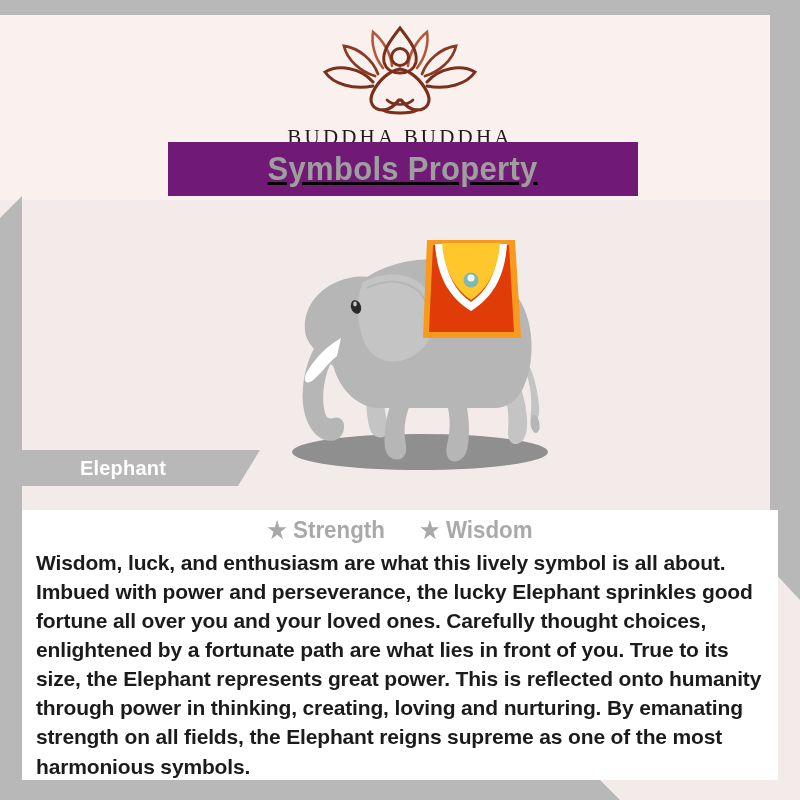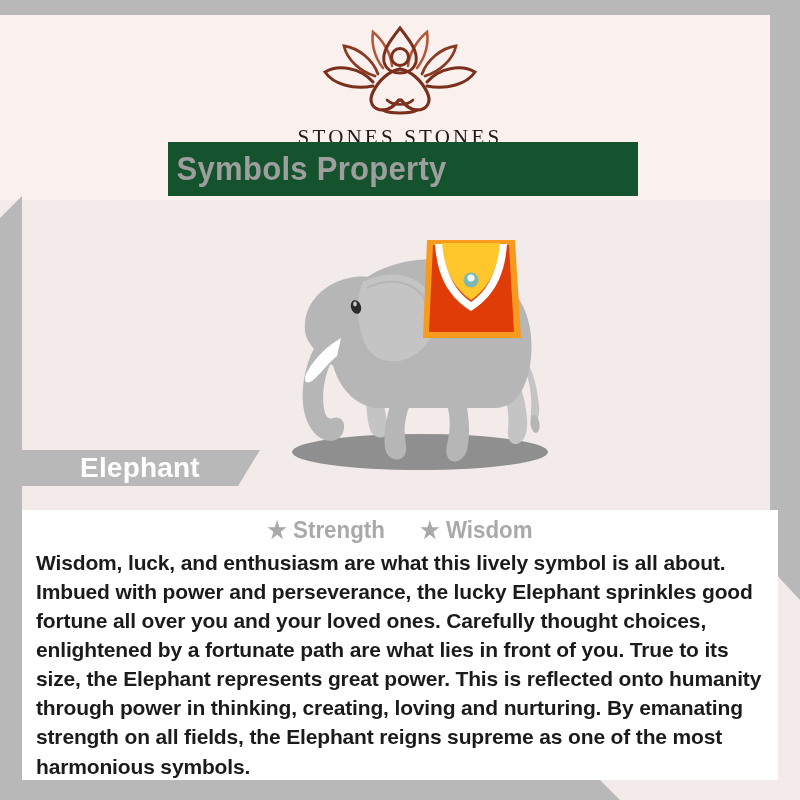--- a/index.html
+++ b/index.html
@@ -78,24 +78,25 @@
     font-weight: 400;
     letter-spacing: 3.2px;
     color: #1f1b1a;
   }
 
   
   .title-band {
     position: absolute;
     left: 168px; top: 142px;
     width: 470px; height: 54px;
-    background: #14532d;
-    display: flex;
-    align-items: center;
-    justify-content: flex-start;
+    background: #701a75;
+    display: flex;
+    align-items: center;
+    justify-content: center;
+    text-decoration: underline;
   }
   .title-band .title-text {
     font-size: 33px;
     font-weight: bold;
     color: #9e9e9e;
     letter-spacing: 0.3px;
     transform: scaleX(0.94);
   }
 
   
@@ -113,21 +114,21 @@
     left: 22px; top: 450px;
     width: 238px; height: 36px;
     background: #b9b8b8;
     clip-path: polygon(0 0, 100% 0, calc(100% - 22px) 100%, 0 100%);
     display: flex;
     align-items: center;
   }
   .ribbon .ribbon-label {
     margin-left: 58px;
     color: #ffffff;
-    font-size: 28px;
+    font-size: 20px;
     font-weight: bold;
     letter-spacing: 0.2px;
   }
 
   
   .text-panel {
     position: absolute;
     left: 22px; top: 510px;
     width: 756px;
     height: 270px;
@@ -199,21 +200,21 @@
           <circle cx="85" cy="33" r="8.5" stroke-width="3"></circle>
 
           <path d="M85 45 C 74 47, 64 56, 58 68 C 53 78, 58 86, 68 86 C 76 86, 80 80, 84 76" stroke-width="3.2"></path>
           <path d="M85 45 C 96 47, 106 56, 112 68 C 117 78, 112 86, 102 86 C 94 86, 90 80, 86 76" stroke-width="3.2"></path>
 
           <path d="M68 86 C 74 90, 96 90, 102 86" stroke-width="3.2"></path>
           <path d="M72 76 C 78 82, 92 82, 98 76" stroke-width="2.6"></path>
         </g>
       </svg>
     </span>
-    <div class="brand-name">STONES STONES</div>
+    <div class="brand-name">BUDDHA BUDDHA</div>
   </div>
 
   <div class="title-band">
     <span class="title-text">Symbols Property</span>
   </div>
 
   <div class="illustration">
     <svg viewBox="0 0 330 290" xmlns="http://www.w3.org/2000/svg">
 
       <ellipse cx="175" cy="240" rx="128" ry="18" fill="#8f8f8f"></ellipse>

